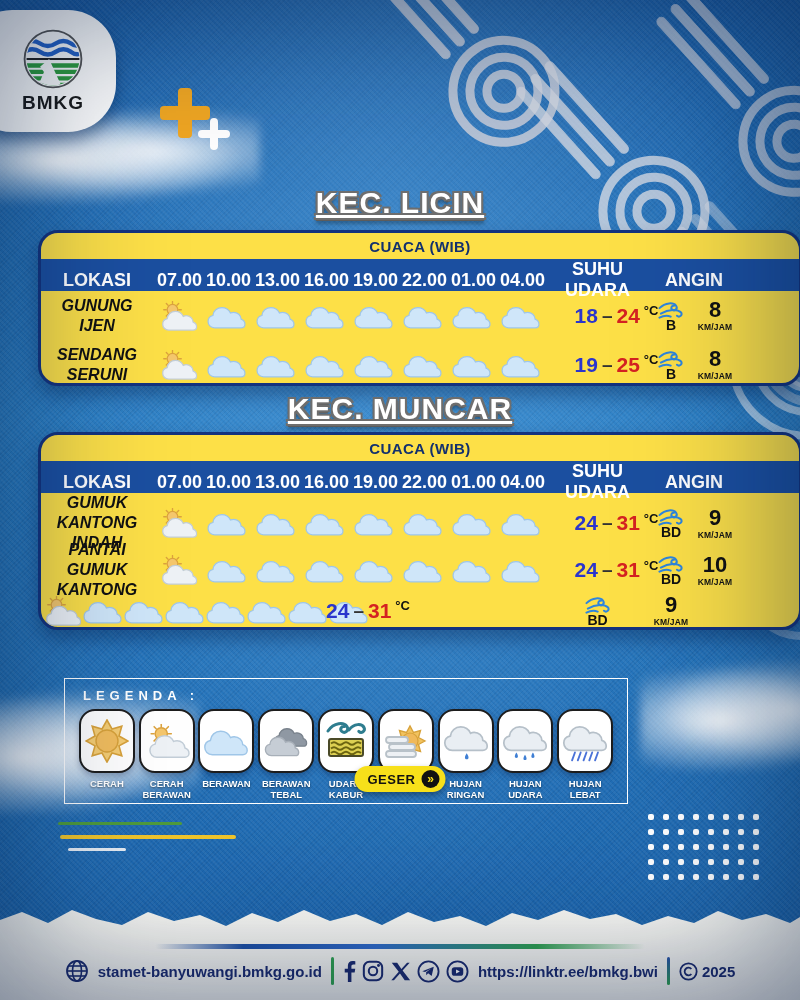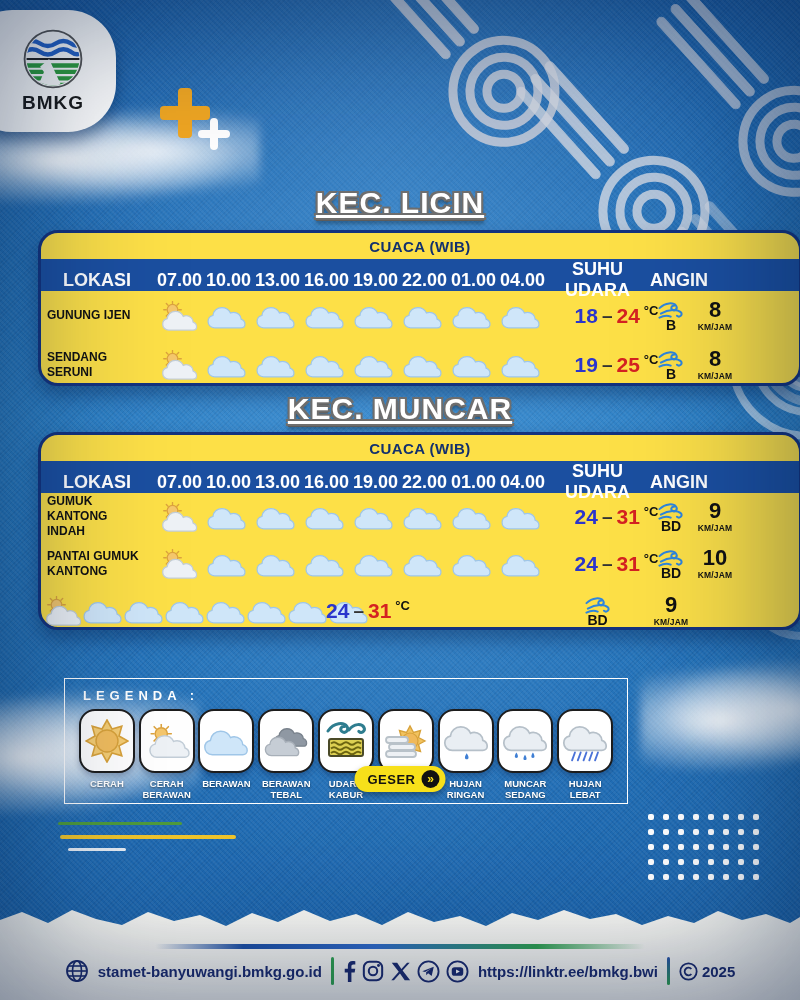--- a/index.html
+++ b/index.html
@@ -47,23 +47,23 @@
        0 3px 0 #5d5d5d,0 5px 4px rgba(0,0,0,.45);text-decoration:underline;}
 
   
   .card{position:absolute;left:38px;width:764px;background:#fde047;border:3.5px solid #14337e;
     border-radius:20px;overflow:hidden;z-index:2;box-shadow:0 10px 18px rgba(0,20,60,.35);box-sizing:border-box;}
   .card-title{text-align:center;color:#12306e;font-weight:900;font-size:15px;letter-spacing:.4px;padding:5px 0 4px;}
   .thead,.trow{display:grid;grid-template-columns:112px 392px 105px 42px 46px;align-items:center;}
   .thead{background:#1b4fa0;color:#fff;height:32px;font-size:18px;font-weight:bold;}
   .thead .time-grid{display:grid;grid-template-columns:repeat(8,1fr);text-align:right;}
   .thead .hcell{text-align:center;}
-  .thead .angin-h{grid-column:4/6;text-align:left;}
+  .thead .angin-h{grid-column:4/6;text-align:center;}
   .trow{border:none;}
-  .loc{font-size:12px;font-weight:800;color:#111;text-align:left;line-height:1.25;padding:0 6px;}
+  .loc{font-size:16px;font-weight:800;color:#111;text-align:center;line-height:1.25;padding:0 6px;font-style:italic;}
   .icon-grid{display:grid;grid-template-columns:repeat(8,1fr);align-items:center;justify-items:center;}
   .wicon{width:41px;height:30px;}
   .temp{display:flex;align-items:center;justify-content:center;gap:4px;font-weight:900;}
   .tmin{color:#2b35cc;font-size:21px;margin-left:38px;}
   .tdash{color:#333;font-size:19px;}
   .tmax{color:#d42222;font-size:21px;}
   .tdeg{color:#111;font-size:13px;transform:translateY(-5px);}
   .windcell{display:flex;flex-direction:column;align-items:center;justify-content:center;line-height:1;}
   .winddir{font-size:14px;font-weight:900;color:#111;margin-top:-1px;}
   .speedcell{display:flex;flex-direction:column;align-items:center;line-height:1;}
@@ -574,21 +574,21 @@
     </div>
     <div class="legend-item">
       <div class="legend-tile">
         <svg width="46" height="44" viewBox="0 0 64 60">
           <path d="M13 43 C6.5 43 2.5 38 2.5 32.8 C2.5 28 5.8 24.2 10.3 23.2 C10.9 15.7 17 10.5 24.6 10.5 C30.7 10.5 35.9 14 38.3 19.2 C39.8 18.4 41.6 18 43.4 18 C49.9 18 55.1 22.9 55.4 29.1 C58.9 30.3 61.5 33.6 61.5 37.3 C61.5 40.4 59 43 55.4 43 Z" fill="#e9eef3" stroke="#b6c0c9" stroke-width="2.4"></path>
           <path d="M20 46 C22.6 50 23.1 53.5 20 53.5 C16.9 53.5 17.4 50 20 46 Z" fill="#3f7fd4"></path>
           <path d="M32 49 C34.6 53 35.1 56.5 32 56.5 C28.9 56.5 29.4 53 32 49 Z" fill="#3f7fd4"></path>
           <path d="M43 46 C45.6 50 46.1 53.5 43 53.5 C39.9 53.5 40.4 50 43 46 Z" fill="#3f7fd4"></path>
         </svg>
       </div>
-      <div class="legend-label">MUNCAR SEDANG</div>
+      <div class="legend-label">HUJAN UDARA</div>
     </div>
     <div class="legend-item">
       <div class="legend-tile">
         <svg width="46" height="44" viewBox="0 0 64 60">
           <path d="M13 43 C6.5 43 2.5 38 2.5 32.8 C2.5 28 5.8 24.2 10.3 23.2 C10.9 15.7 17 10.5 24.6 10.5 C30.7 10.5 35.9 14 38.3 19.2 C39.8 18.4 41.6 18 43.4 18 C49.9 18 55.1 22.9 55.4 29.1 C58.9 30.3 61.5 33.6 61.5 37.3 C61.5 40.4 59 43 55.4 43 Z" fill="#e9eef3" stroke="#b6c0c9" stroke-width="2.4"></path>
           <g stroke="#4a72d8" stroke-width="2.6" stroke-linecap="round">
             <line x1="18" y1="46" x2="14" y2="57"></line>
               <line x1="26" y1="46" x2="22" y2="57"></line>
             <line x1="34" y1="46" x2="30" y2="57"></line>
               <line x1="42" y1="46" x2="38" y2="57"></line>

